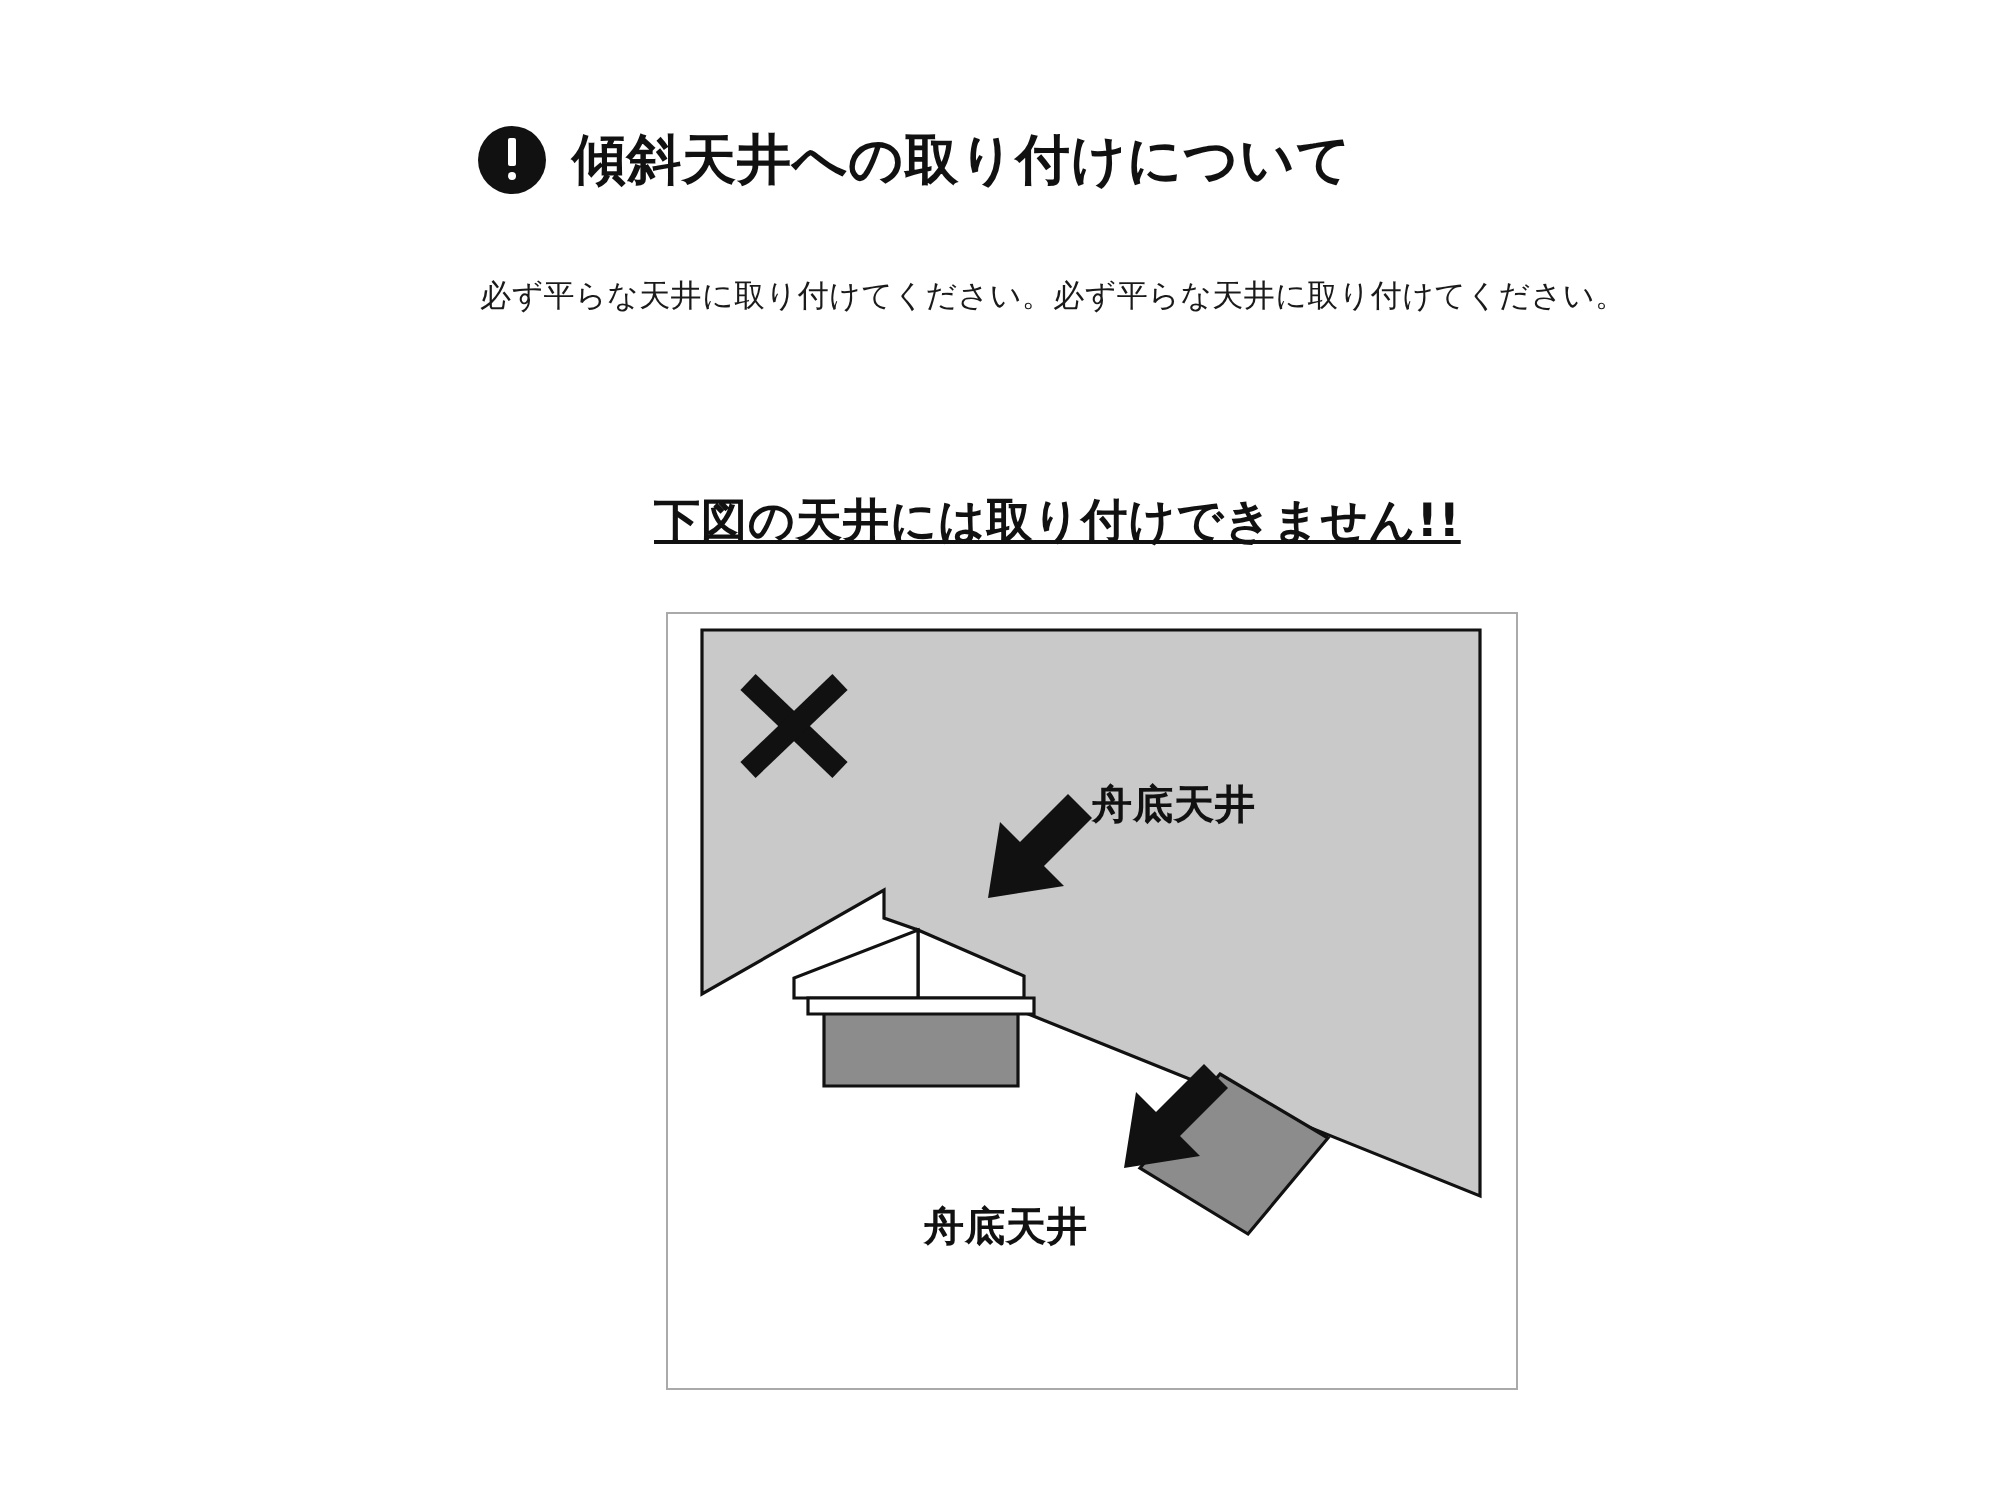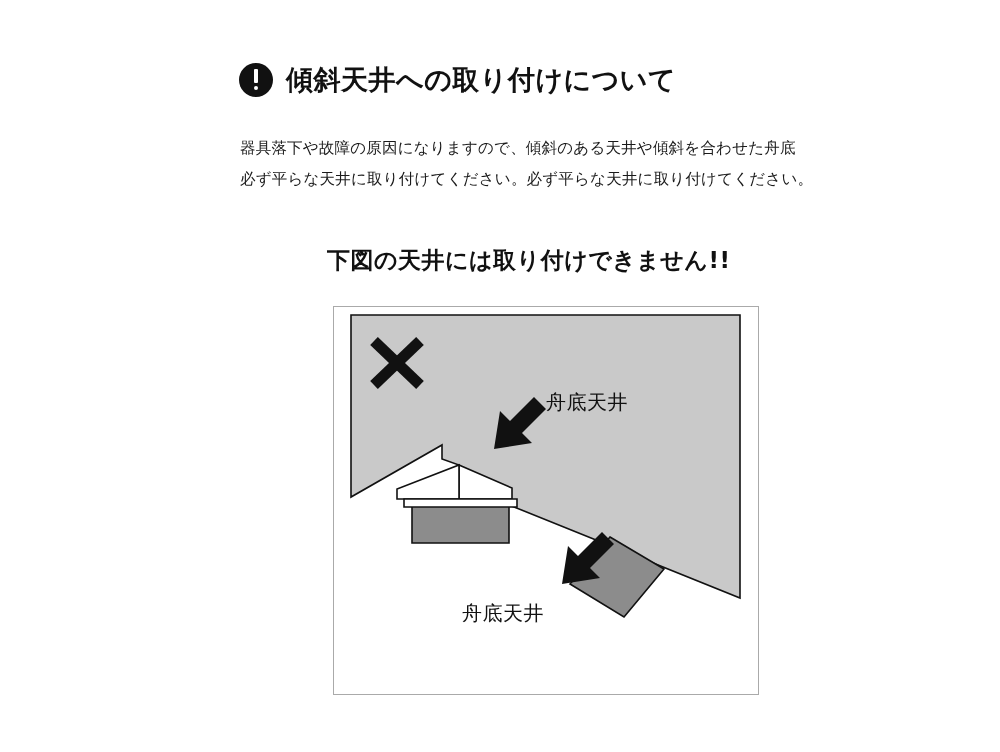--- a/index.html
+++ b/index.html
@@ -89,20 +89,21 @@
   
   .figure-caption {
     position: absolute;
     left: 284px;
     top: 245px;
     font-size: 23px;
     font-weight: bold;
     color: #111111;
     letter-spacing: 0.5px;
     white-space: nowrap;
+    text-decoration: underline;
   }
 
   
   .figure-box {
     position: absolute;
     left: 290px;
     top: 306px;
     width: 424px;
     height: 387px;
     border: 1px solid #aaaaaa;
@@ -111,40 +112,39 @@
   }
   .figure-svg {
     position: absolute;
     left: 0;
     top: 0;
   }
 
   .fig-label {
     position: absolute;
     font-size: 20px;
-    font-weight: normal;
+    font-weight: bold;
     color: #111111;
     white-space: nowrap;
     letter-spacing: 0.5px;
   }
   .label-funazoko { left: 212px; top: 82px; }
   .label-keisha  { left: 128px; top: 293px; }
 </style>
 </head>
 <body>
 
 <div class="page">
 
   <div class="heading-row">
     <span class="excl-icon"></span>
     <span class="heading-text">傾斜天井への取り付けについて</span>
   </div>
 
   <div class="body-text">
-    <div>器具落下や故障の原因になりますので、傾斜のある天井や傾斜を合わせた舟底</div>
     <div>必ず平らな天井に取り付けてください。必ず平らな天井に取り付けてください。</div>
   </div>
 
   <div class="figure-caption">下図の天井には取り付けできません!!</div>
 
   <div class="figure-box">
     <svg class="figure-svg" width="424" height="387" viewBox="0 0 424 387">
 
       <polygon points="17,8 406,8 406,291 128,179 125,158 108,152 108,138 17,190" fill="#c9c9c9" stroke="#111111" stroke-width="1.6"></polygon>
 

